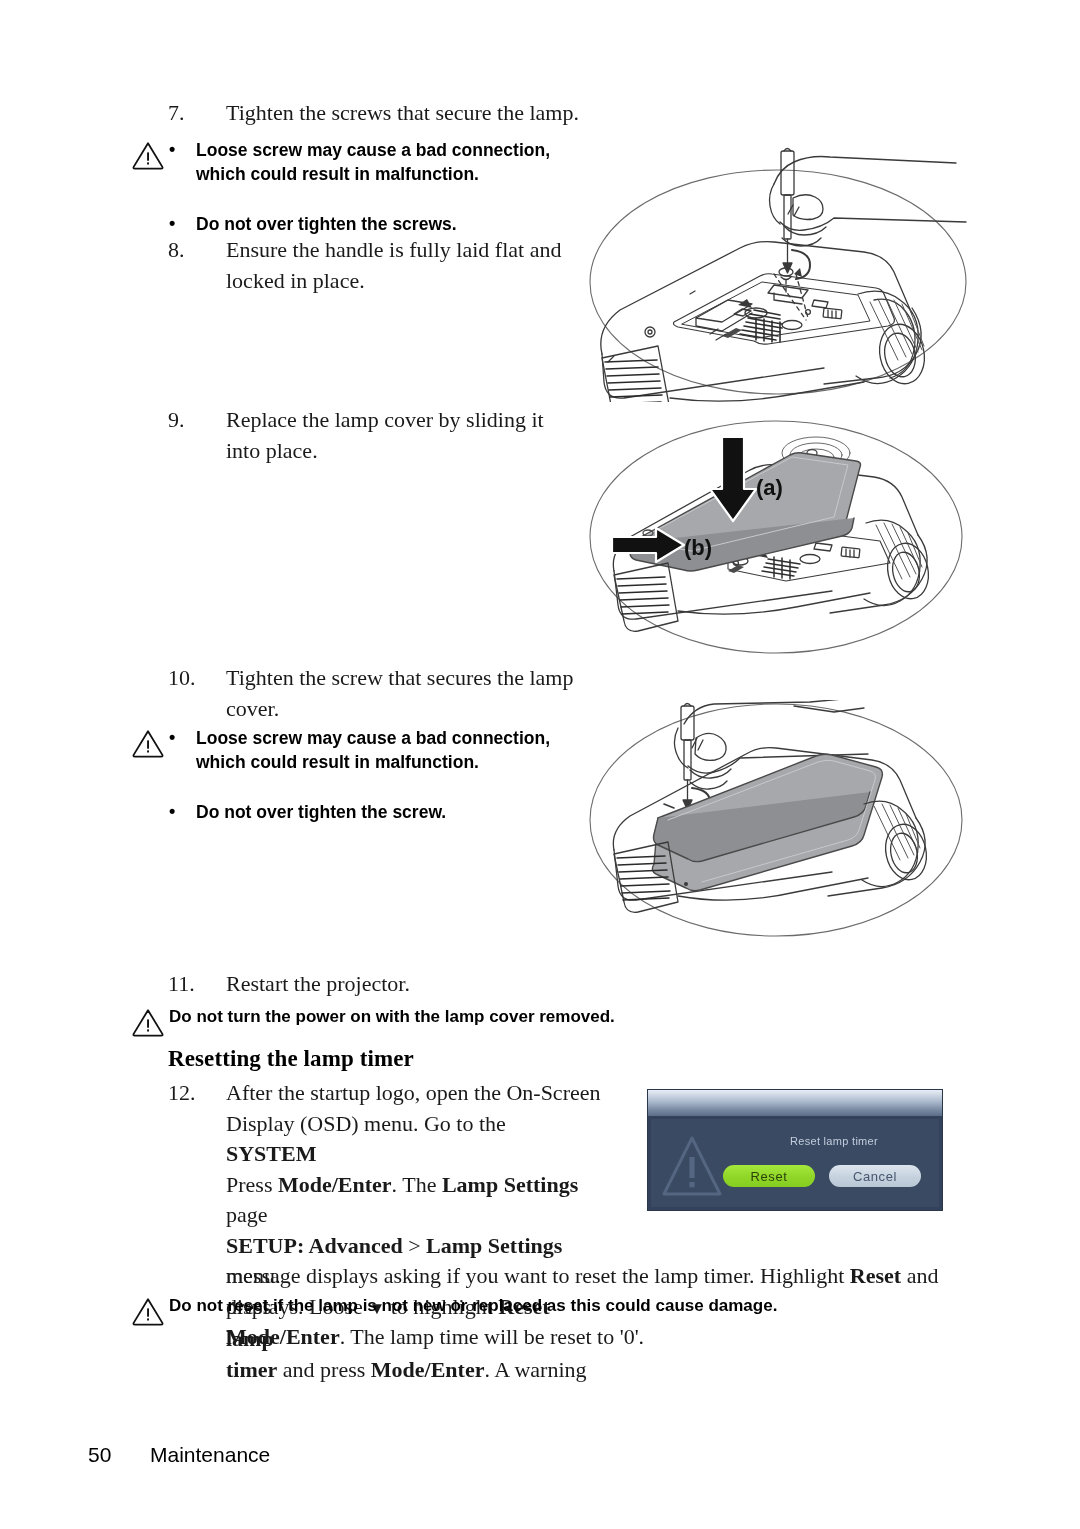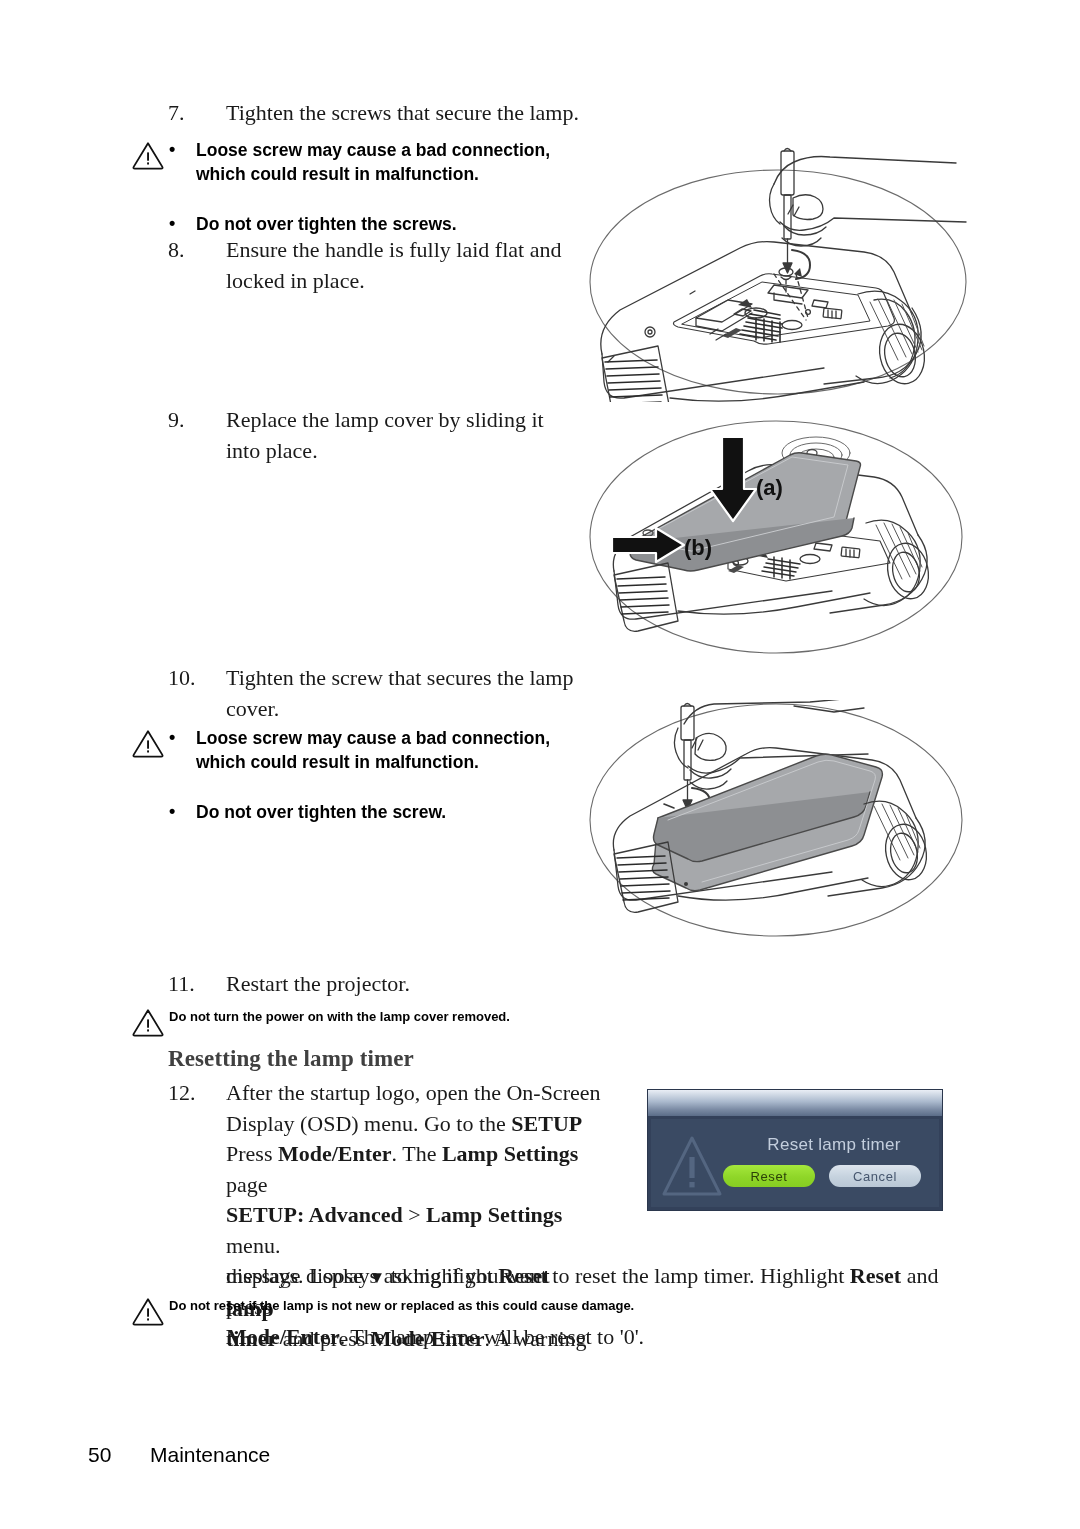--- a/index.html
+++ b/index.html
@@ -67,33 +67,33 @@
     line-height: 24px;
   }
   .wb-row .txt {
     display: block;
     margin-left: 27px;
   }
 
   .warn-single {
     font-family: "Liberation Sans", sans-serif;
     font-weight: bold;
-    font-size: 13px;
+    font-size: 17px;
     line-height: 23px;
     color: #000;
   }
   .warn-single .wtxt { display: block; margin-left: 38px; }
 
   .section-head {
     font-family: "Liberation Serif", serif;
     font-weight: bold;
     font-size: 23px;
     line-height: 30px;
     letter-spacing: .1px;
-    color: #404040;
+    color: #000000;
   }
 
   .b { font-weight: bold; }
 
   .para {
     font-family: "Liberation Serif", serif;
     font-size: 22px;
     line-height: 30.5px;
     color: #1a1a1a;
   }
@@ -148,21 +148,21 @@
     width: 62px;
     height: 66px;
   }
   .osd-msg {
     position: absolute;
     left: 88px;
     top: 16px;
     width: 190px;
     text-align: center;
     font-family: "Liberation Sans", sans-serif;
-    font-size: 17px;
+    font-size: 11px;
     color: #c3cedd;
     letter-spacing: .3px;
   }
   .osd-buttons {
     position: absolute;
     left: 72px;
     top: 46px;
     display: flex;
     gap: 14px;
   }
@@ -272,21 +272,21 @@
   </div>
 
   <div class="section-head abs" style="left:168px; top:1044px;">Resetting the lamp timer</div>
 
   <div class="abs" style="left:168px; top:1078px; width:60px;">
     <span class="para">12.</span>
   </div>
 
   <div class="para abs" style="left:226px; top:1078px; width:375px;">
     <div><span>After the startup logo, open the On-Screen</span></div>
-    <div><span>Display (OSD) menu. Go to the </span><span class="b">SETUP</span></div>
+    <div><span>Display (OSD) menu. Go to the </span><span class="b">SYSTEM</span></div>
     <div><span>Press </span><span class="b">Mode/Enter</span><span>. The </span><span class="b">Lamp Settings</span><span> page</span></div>
     <div><span class="b">SETUP: Advanced</span><span> &gt; </span><span class="b">Lamp Settings</span><span> menu.</span></div>
     <div><span>displays. Loose </span><span style="font-size:17px;">▼</span><span> to highlight </span><span class="b">Reset lamp</span></div>
     <div><span class="b">timer</span><span> and press </span><span class="b">Mode/Enter</span><span>. A warning</span></div>
   </div>
 
   <div class="para abs" style="left:226px; top:1261px; width:760px;">
     <div><span>message displays asking if you want to reset the lamp timer. Highlight </span><span class="b">Reset</span><span> and press</span></div>
     <div><span class="b">Mode/Enter</span><span>. The lamp time will be reset to '0'.</span></div>
   </div>

